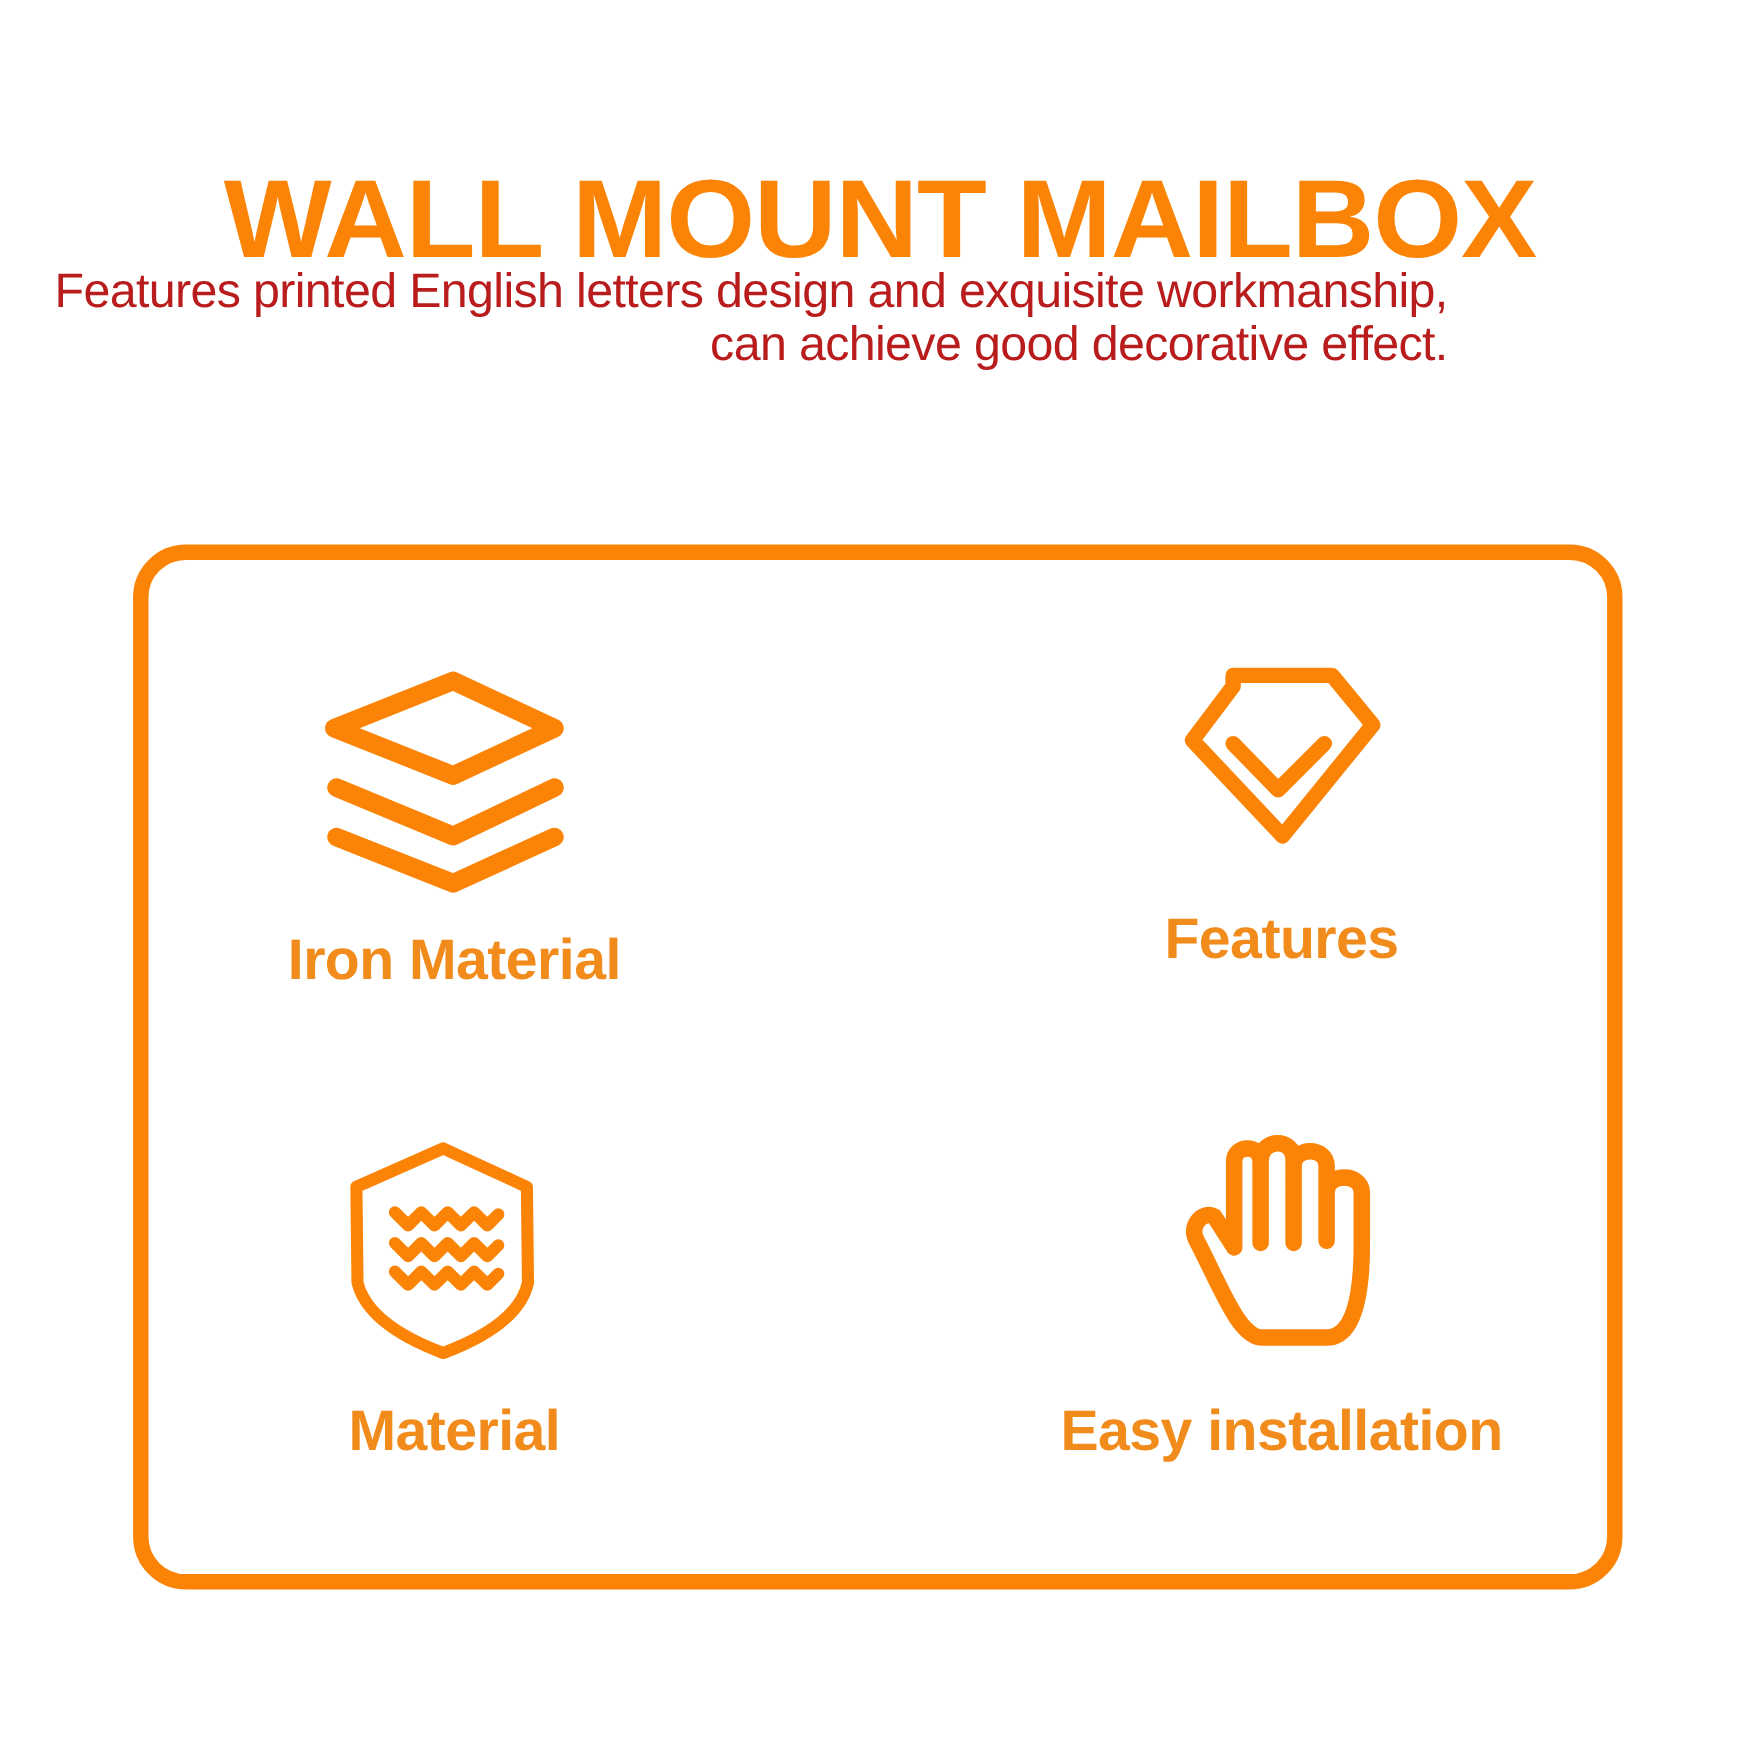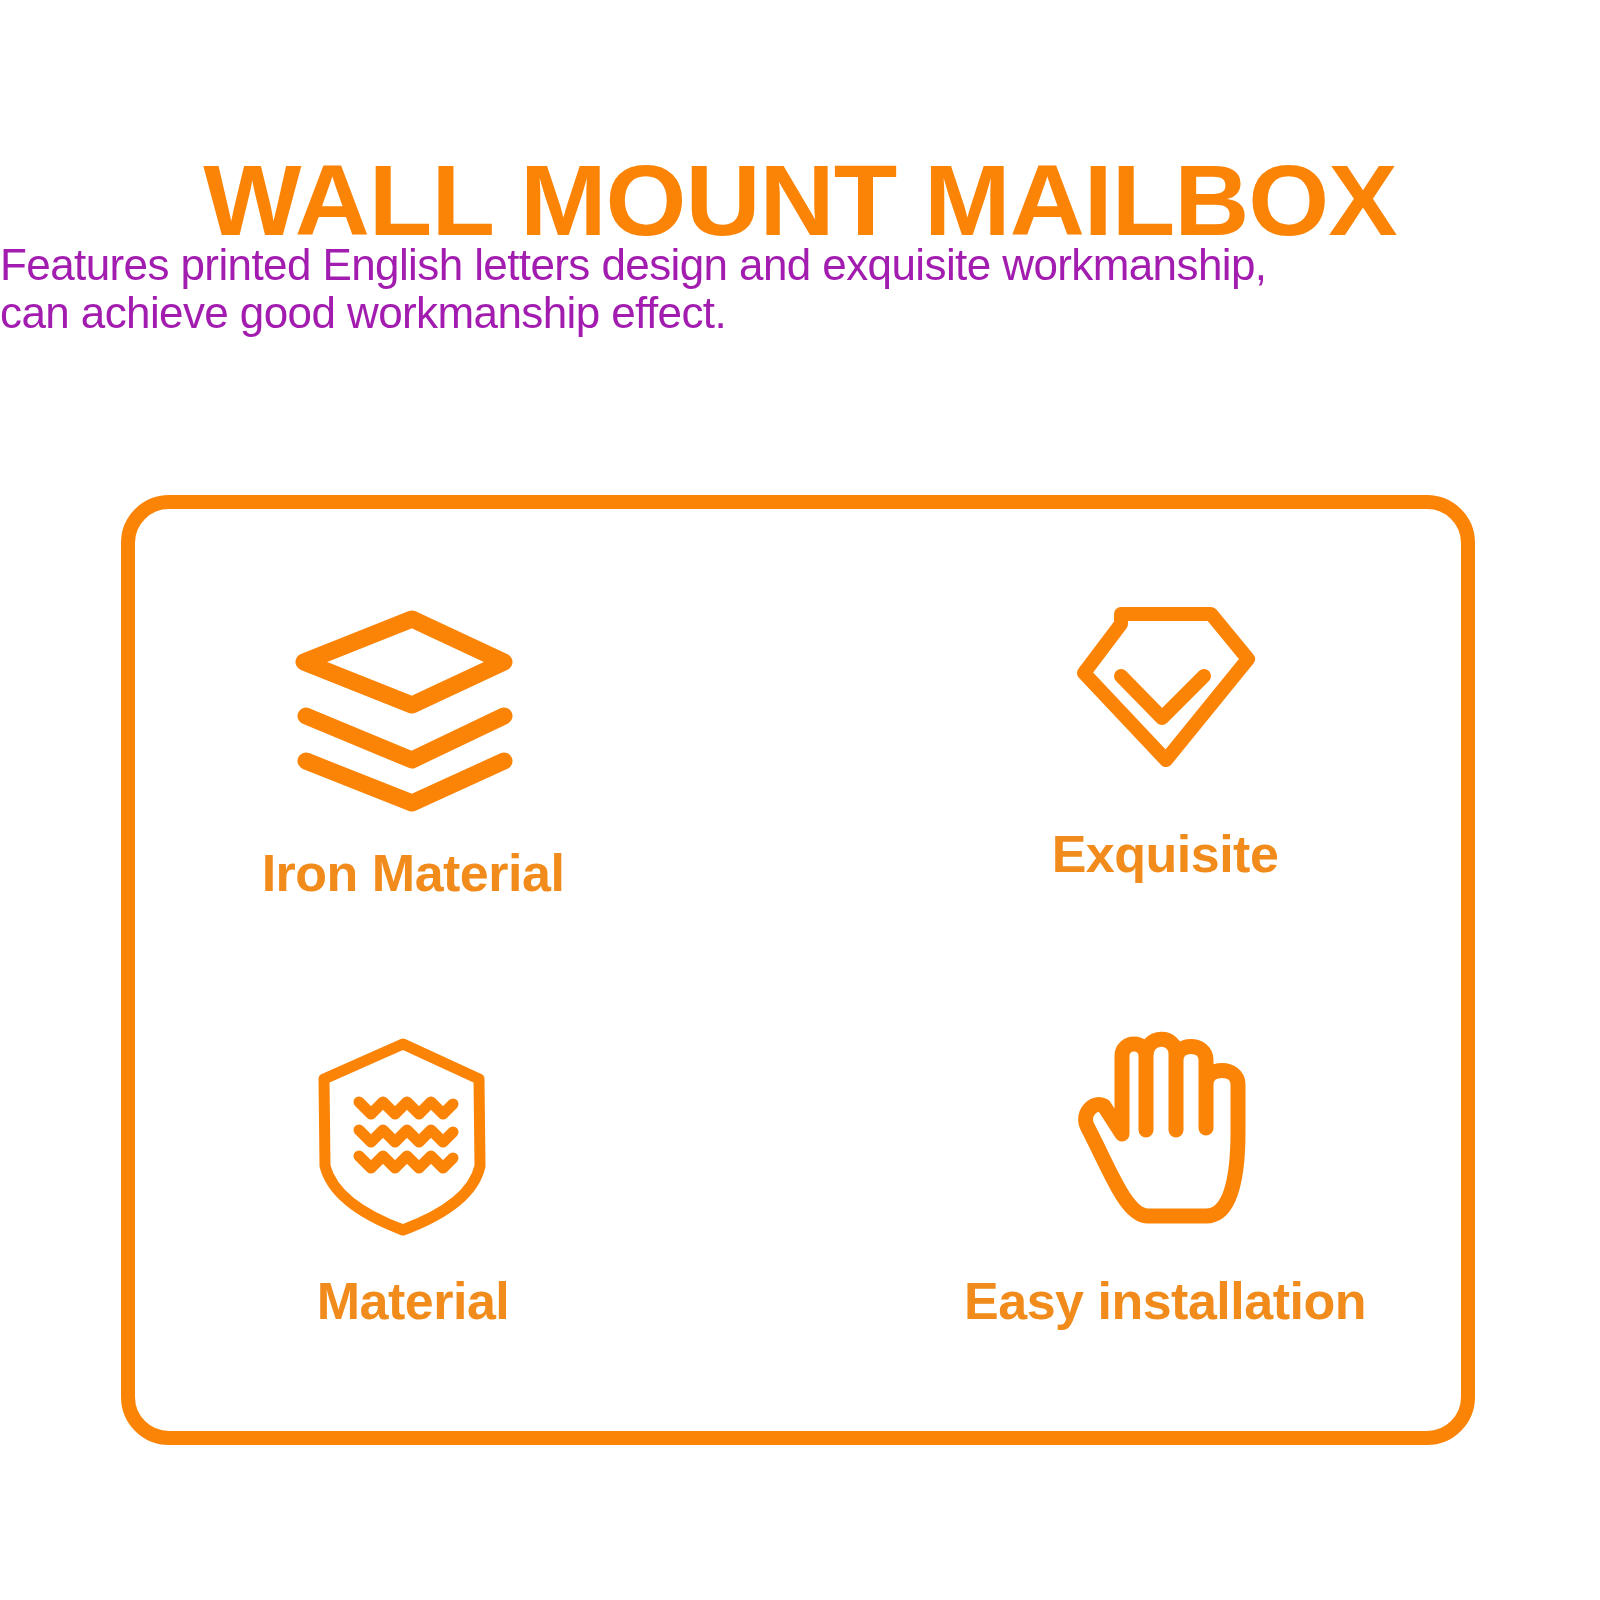--- a/index.html
+++ b/index.html
@@ -28,25 +28,25 @@
       letter-spacing: -1px;
       color: #fb8407;
       margin: 0;
       transform: scaleY(0.97);
     }
     .subtitle {
       position: absolute;
       left: 0;
       top: 241px;
       width: 1316px;
-      text-align: left;
+      text-align: right;
       font-family: "Liberation Sans", sans-serif;
       font-size: 44px;
       line-height: 48px;
-      color: #a21caf;
+      color: #b91c1c;
       margin: 0;
       letter-spacing: -0.6px;
     }
     .subtitle span { display: block; }
     .frame {
       position: absolute;
       left: 121px;
       top: 495px;
       width: 1326px;
       height: 922px;
@@ -75,21 +75,21 @@
       font-weight: bold;
     }
   </style>
 </head>
 <body>
 
 <h1 class="title">WALL MOUNT MAILBOX</h1>
 
 <div class="subtitle">
   <span>Features printed English letters design and exquisite workmanship,</span>
-  <span>can achieve good workmanship effect.</span>
+  <span>can achieve good decorative effect.</span>
 </div>
 
 <div class="frame"></div>
 
 <div class="feature" style="left:0;top:0;">
   <svg width="240" height="210" viewBox="0 0 240 210" style="left:292px;top:604px;">
     <g fill="none" stroke="#fb8407" stroke-width="17" stroke-linecap="round" stroke-linejoin="round">
       <polygon points="120,15 212,58 120,101 12,58"></polygon>
       <polyline points="14,112 120,156 212,112"></polyline>
       <polyline points="14,157 120,199 212,157"></polyline>
@@ -99,21 +99,21 @@
 </div>
 
 <div class="feature" style="left:0;top:0;">
   <svg width="200" height="180" viewBox="0 0 200 180" style="left:1066px;top:604px;">
     <g fill="none" stroke="#fb8407" stroke-width="14" stroke-linecap="round" stroke-linejoin="round">
       <polygon points="55,10 145,10 182,55 100,156 18,69 55,20"></polygon>
       <path d="M57,19 L145,19" stroke-width="0"></path>
       <polyline points="55,72 96,114 138,72"></polyline>
     </g>
   </svg>
-  <div class="feature-label" style="left:865px;top:826px;">Exquisite</div>
+  <div class="feature-label" style="left:865px;top:826px;">Features</div>
 </div>
 
 <div class="feature" style="left:0;top:0;">
   <svg width="190" height="210" viewBox="0 0 190 210" style="left:315px;top:1036px;">
     <g fill="none" stroke="#fb8407" stroke-width="11" stroke-linecap="round" stroke-linejoin="round">
       <path d="M88,8 L164,43 L165,130 C158,162 120,182 88,194 C56,182 18,162 10,130 L9,43 Z"></path>
       <polyline points="44,66 56,78 68,66 80,78 92,66 104,78 116,66 128,78 138,68"></polyline>
       <polyline points="44,94 56,106 68,94 80,106 92,94 104,106 116,94 128,106 138,96"></polyline>
       <polyline points="44,120 56,132 68,120 80,132 92,120 104,132 116,120 128,132 138,122"></polyline>
     </g>

